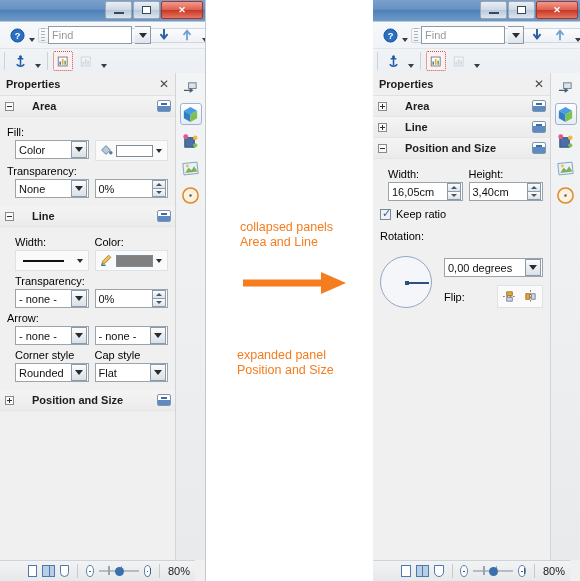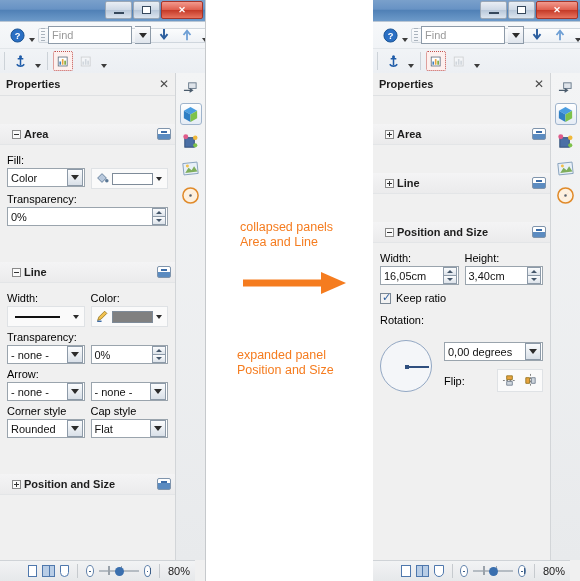--- a/index.html
+++ b/index.html
@@ -76,41 +76,40 @@
   .tabbar { width:29px; background: linear-gradient(to bottom,#f3f4f5,#e8eaec); display:flex; flex-direction:column; align-items:center; padding-top:3px; gap:5px;}
 
   .deck-title {
     height: 23px; display:flex; align-items:center; padding:0 6px;
     background:#f0f0f0; border-bottom:1px solid #dfe1e3;
   }
   .deck-title span.t { font-weight:bold; font-size:11px; color:#1d1d1d; }
   .deck-close { margin-left:auto; font-size:12px; color:#4a4a4a; line-height:1; cursor:default;}
 
   .panel-head {
-    height: 21px; display:flex; align-items:center; padding-left:12px; gap:3px;
+    height: 21px; display:flex; align-items:center; padding-left:5px; gap:18px;
     border-bottom:1px solid #e3e5e7;
     background: linear-gradient(to bottom,#f4f4f5,#ebebec);
-    margin-top: 28px;
   }
   .pm-box { width:9px; height:9px; border:1px solid #8a8a8a; background:#fafafa; position:relative; flex:none;}
   .pm-box::before { content:""; position:absolute; left:1px; right:1px; top:3px; height:1px; background:#333;}
   .pm-box.plus::after { content:""; position:absolute; top:1px; bottom:1px; left:3px; width:1px; background:#333;}
   .panel-head .ptitle { font-weight:bold; font-size:11px; color:#1d1d1d;}
   .panel-more {
     margin-left:auto; margin-right:4px; width:14px; height:12px;
     border:1px solid #7f94ac; border-radius:2px;
     background: linear-gradient(to bottom,#ffffff 0 45%,#5b8bc0 45% 100%);
     position:relative;
   }
   .panel-more::after{content:"";position:absolute;left:3px;right:3px;top:2px;height:2px;background:#3c6da8;}
 
   .panel-body { padding: 5px 7px 8px 7px; }
   .lbl { font-size:11px; color:#000; margin: 4px 0 2px 0; display:block; }
 
-  .row { display:flex; gap:6px; }
+  .row { display:flex; gap:6px;margin-left:8px; }
   .col { flex:1; min-width:0; }
 
   .field {
     height:19px; background:#fff; border:1px solid #9aa4ad;
     display:flex; align-items:center; font-size:11px; color:#111;
   }
   .field .txt { padding-left:3px; flex:1; white-space:nowrap; overflow:hidden;}
   .dd-btn {
     width:16px; height:17px; margin:0 1px 0 0; flex:none;
     border:1px solid #8d9aa8;
@@ -309,20 +308,28 @@
                 <span class="swatch white"></span>
                 <span class="mini-caret"></span>
               </div>
             </div>
           </div>
 
           <span class="lbl">Transparency:</span>
           <div class="row">
             <div class="col">
               <div class="field">
+                <span class="txt">None</span>
+                <span class="dd-btn">
+                    <span class="caret-down"></span>
+                  </span>
+              </div>
+            </div>
+            <div class="col">
+              <div class="field">
                 <span class="txt">0%</span>
                 <span class="spin">
                   <div>
                       <i class="tri-up"></i>
                     </div>
                   <div>
                       <i class="tri-dn"></i>
                     </div>
                 </span>
               </div>

